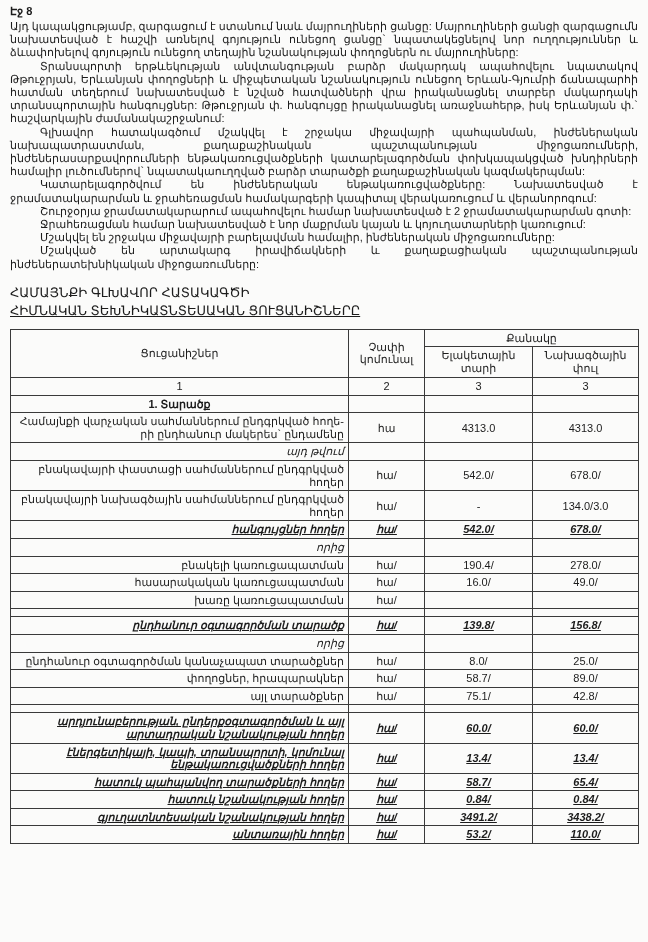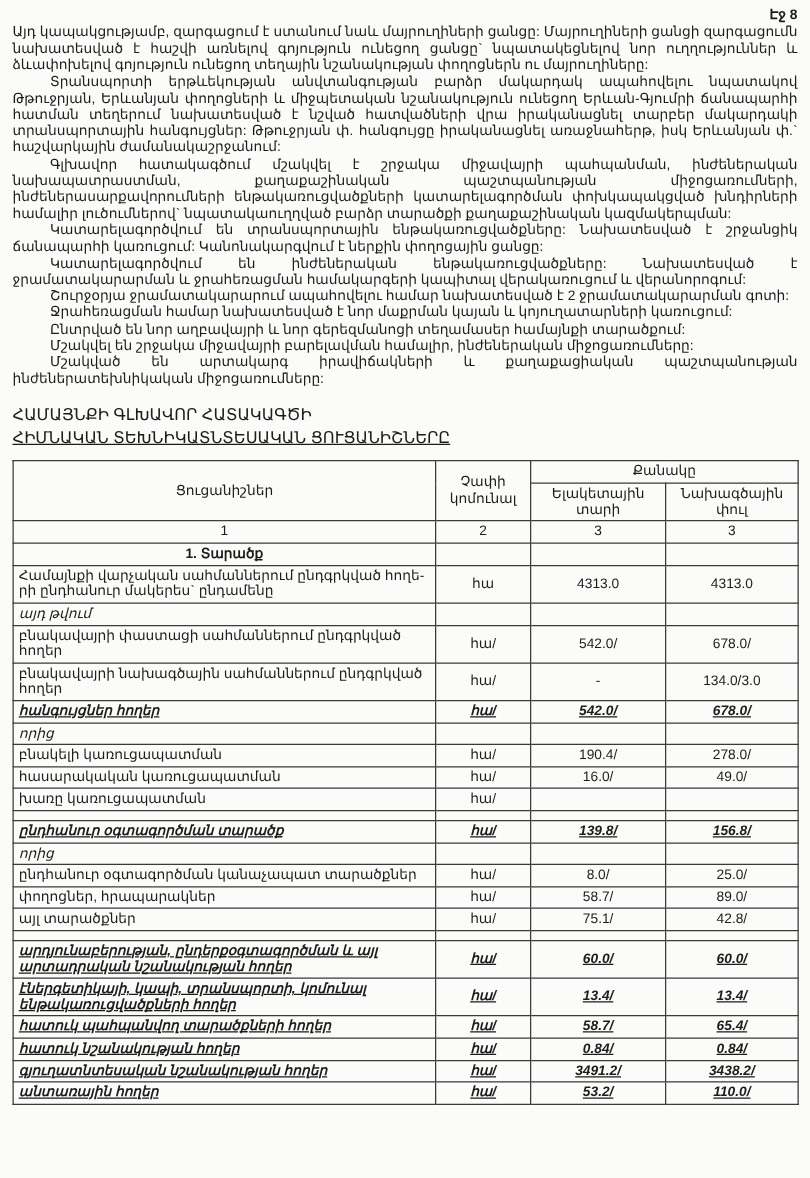--- a/index.html
+++ b/index.html
@@ -12,21 +12,20 @@
     color: #1c1c1c;
     font-family: "Liberation Sans", sans-serif;
   }
   .page {
     box-sizing: border-box;
     width: 648px;
     height: 942px;
     padding: 5px 10px 4px 10px;
   }
   .page-number {
-    text-align: right;
     font-size: 11px;
     font-weight: bold;
     margin-bottom: 2px;
   }
   .paragraphs {
     font-size: 11px;
     line-height: 13.2px;
     text-align: justify;
   }
   .para { margin: 0; text-indent: 30px; }
@@ -54,43 +53,41 @@
   }
   table.main th {
     font-weight: normal;
     text-align: center;
   }
   .col-ind   { width: 338px; }
   .col-unit  { width: 76px; }
   .col-base  { width: 108px; }
   .col-des   { width: 106px; }
   .numrow th { padding: 0 2px; line-height: 13px; }
-  td.c-label { text-align: left; }
+  td.c-label { text-align: right; }
   td.c-unit, td.c-val { text-align: center; }
   tr.row-section td { text-align: center; font-weight: bold; }
   tr.row-italic td.c-label { font-style: italic; }
   tr.row-group td { font-weight: bold; font-style: italic; text-decoration: underline; }
   tr.row-spacer td { height: 7px; padding: 0; }
 </style>
 </head>
 <body>
 
 <div class="page">
 
   <div class="page-number">Էջ 8</div>
 
   <div class="paragraphs">
       <p class="para">Այդ կապակցությամբ, զարգացում է ստանում նաև մայրուղիների ցանցը: Մայրուղիների ցանցի զարգացումն նախատեսված է հաշվի առնելով գոյություն ունեցող ցանցը` նպատակեցնելով նոր ուղղություններ և ձևափոխելով գոյություն ունեցող տեղային նշանակության փողոցներն ու մայրուղիները:</p>
       <p class="para">Տրանսպորտի երթևեկության անվտանգության բարձր մակարդակ ապահովելու նպատակով Թթուջրյան, Երևանյան փողոցների և միջպետական նշանակություն ունեցող Երևան-Գյումրի ճանապարհի հատման տեղերում նախատեսված է նշված հատվածների վրա իրականացնել տարբեր մակարդակի տրանսպորտային հանգույցներ: Թթուջրյան փ. հանգույցը իրականացնել առաջնահերթ, իսկ Երևանյան փ.` հաշվարկային ժամանակաշրջանում:</p>
       <p class="para">Գլխավոր հատակագծում մշակվել է շրջակա միջավայրի պահպանման, ինժեներական նախապատրաստման, քաղաքաշինական պաշտպանության միջոցառումների, ինժեներասարքավորումների ենթակառուցվածքների կատարելագործման փոխկապակցված խնդիրների համալիր լուծումներով` նպատակաուղղված բարձր տարածքի քաղաքաշինական կազմակերպման:</p>
-      <p class="para">Կատարելագործվում են տրանսպորտային ենթակառուցվածքները: Նախատեսված է շրջանցիկ ճանապարհի կառուցում: Կանոնակարգվում է ներքին փողոցային ցանցը:</p>
       <p class="para">Կատարելագործվում են ինժեներական ենթակառուցվածքները: Նախատեսված է ջրամատակարարման և ջրահեռացման համակարգերի կապիտալ վերակառուցում և վերանորոգում:</p>
       <p class="para">Շուրջօրյա ջրամատակարարում ապահովելու համար նախատեսված է 2 ջրամատակարարման գոտի:</p>
       <p class="para">Ջրահեռացման համար նախատեսված է նոր մաքրման կայան և կոյուղատարների կառուցում:</p>
-      <p class="para">Ընտրված են նոր աղբավայրի և նոր գերեզմանոցի տեղամասեր համայնքի տարածքում:</p>
       <p class="para">Մշակվել են շրջակա միջավայրի բարելավման համալիր, ինժեներական միջոցառումները:</p>
       <p class="para">Մշակված են արտակարգ իրավիճակների և քաղաքացիական պաշտպանության ինժեներատեխնիկական միջոցառումները:</p>
     </div>
 
   <div class="doc-title">
     <div class="t1">ՀԱՄԱՅՆՔԻ ԳԼԽԱՎՈՐ ՀԱՏԱԿԱԳԾԻ</div>
     <div class="t2">ՀԻՄՆԱԿԱՆ ՏԵԽՆԻԿԱՏՆՏԵՍԱԿԱՆ ՑՈՒՑԱՆԻՇՆԵՐԸ</div>
   </div>
 
   <table class="main">

